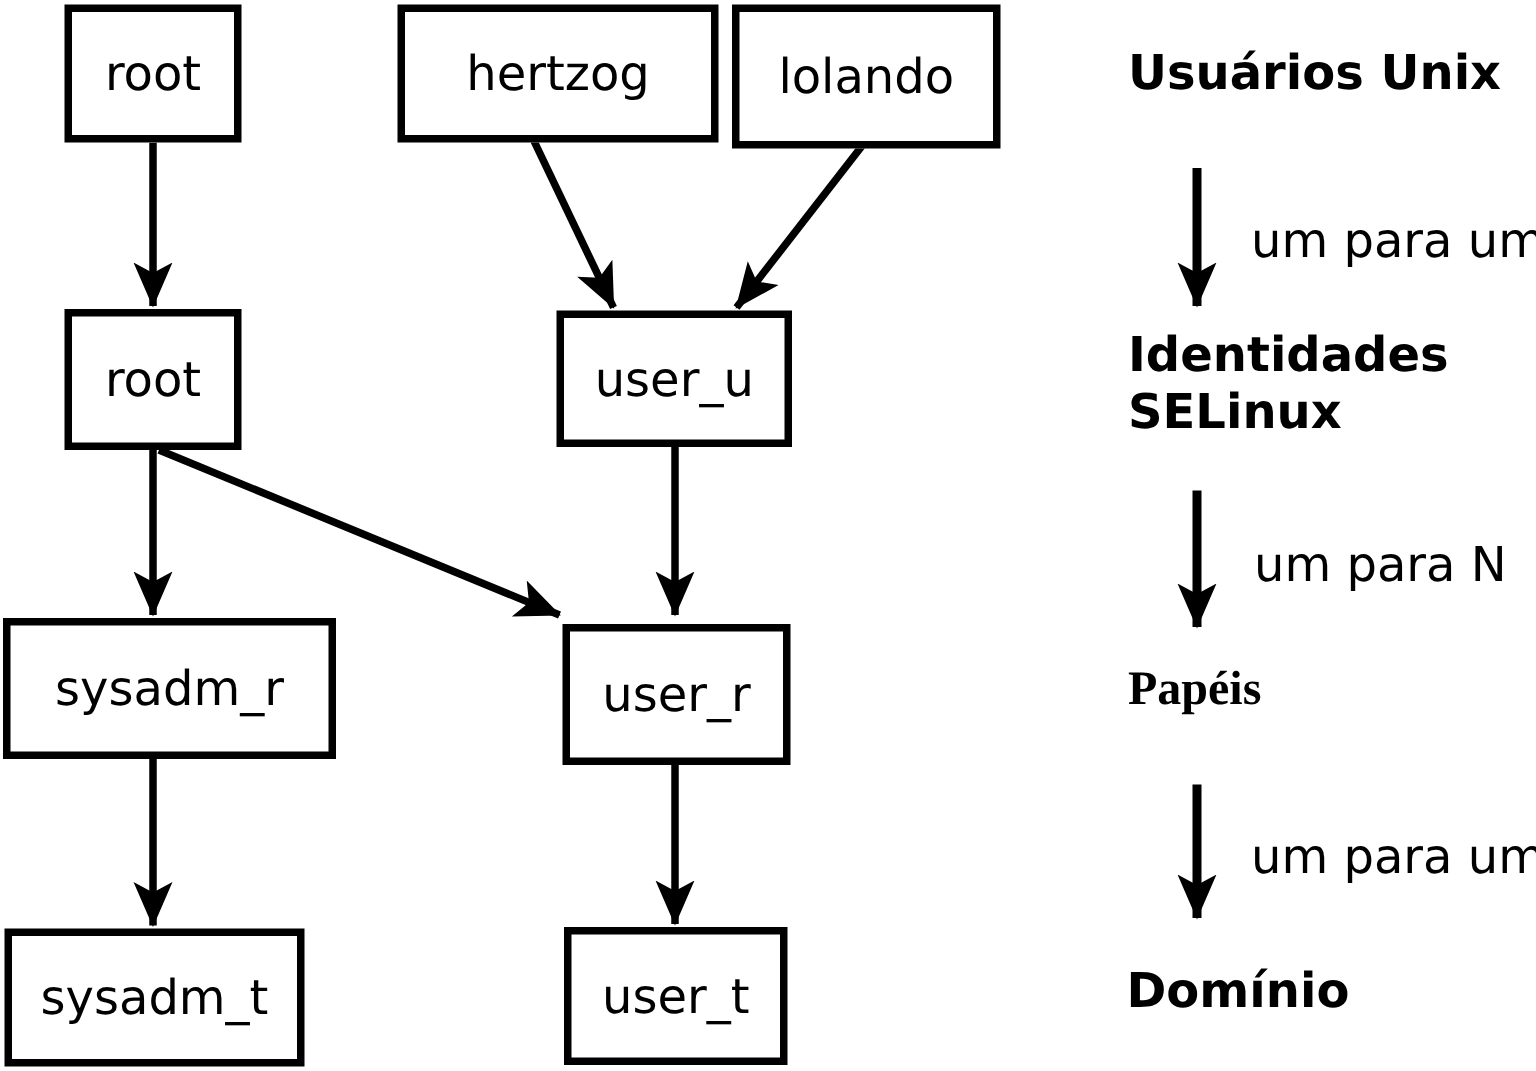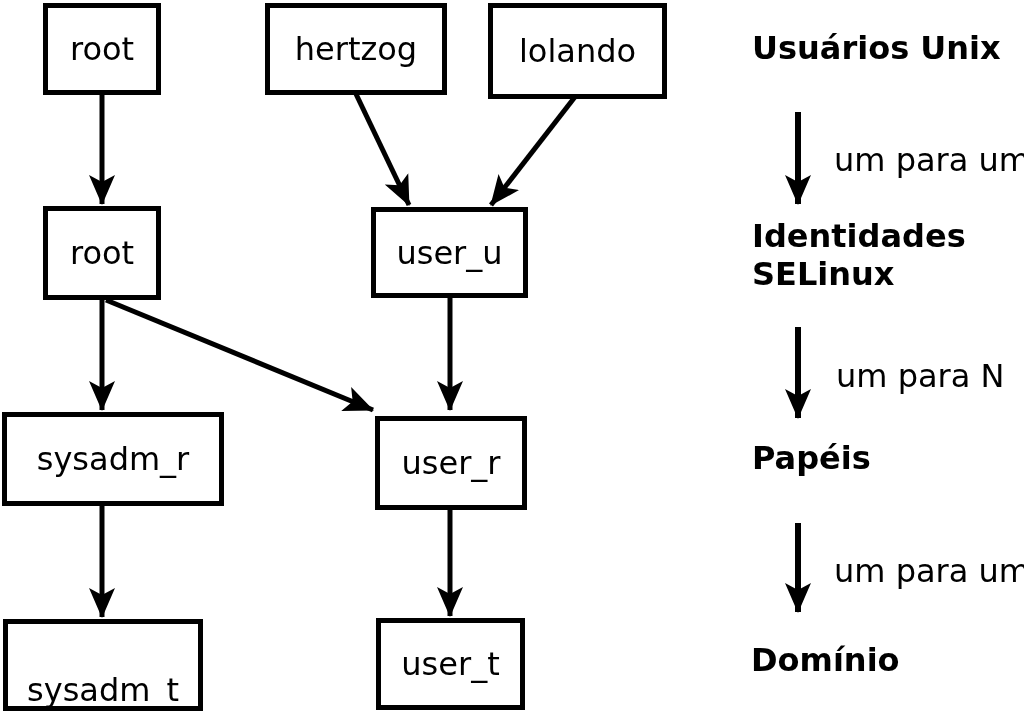--- a/index.html
+++ b/index.html
@@ -67,58 +67,58 @@
     <line x1="450" y1="506" x2="450" y2="616" stroke="#000000" stroke-width="5" marker-end="url(#ah)"></line>
 
     <line x1="798" y1="112" x2="798" y2="204" stroke="#000000" stroke-width="6" marker-end="url(#ah)"></line>
     <line x1="798" y1="327" x2="798" y2="418" stroke="#000000" stroke-width="6" marker-end="url(#ah)"></line>
     <line x1="798" y1="523" x2="798" y2="612" stroke="#000000" stroke-width="6" marker-end="url(#ah)"></line>
   </svg>
 
   <div class="node" style="left:43px; top:3px; width:118px; height:92px;">
     <span>root</span>
   </div>
-  <div class="node" style="left:265px; top:3px; width:182px; height:92px;">
+  <div class="node" style="left:265px; top:3px; width:214px; height:92px;">
     <span>hertzog</span>
   </div>
   <div class="node" style="left:488px; top:3px; width:179px; height:96px;">
     <span>lolando</span>
   </div>
 
   <div class="node" style="left:43px; top:206px; width:118px; height:94px;">
     <span>root</span>
   </div>
   <div class="node" style="left:371px; top:207px; width:157px; height:91px;text-align:center;">
     <span>user_u</span>
   </div>
 
   <div class="node" style="left:2px; top:412px; width:222px; height:94px;">
     <span>sysadm_r</span>
   </div>
   <div class="node" style="left:375px; top:416px; width:152px; height:94px;">
     <span>user_r</span>
   </div>
 
-  <div class="node" style="left:3px; top:619px; width:200px; height:92px;align-items:flex-end;">
+  <div class="node" style="left:3px; top:619px; width:200px; height:92px;">
     <span>sysadm_t</span>
   </div>
   <div class="node" style="left:376px; top:618px; width:149px; height:92px;">
     <span>user_t</span>
   </div>
 
   <div class="legend-heading" style="left:740px; top:29px;">Usuários Unix</div>
 
   <div class="legend-label" style="left:834px; top:141px;">um para um</div>
 
   <div class="legend-heading" style="left:740px; top:217px;">
     <div>Identidades</div>
     <div>SELinux</div>
   </div>
 
   <div class="legend-label" style="left:836px; top:357px;">um para N</div>
 
-  <div class="legend-heading" style="left:740px; top:439px;">Papéis</div>
+  <div class="legend-heading" style="left:740px; top:439px;font-family:Liberation Serif, serif;">Papéis</div>
 
   <div class="legend-label" style="left:834px; top:552px;">um para um</div>
 
   <div class="legend-heading" style="left:739px; top:641px;">Domínio</div>
 
 </div>
 
 </body></html>

